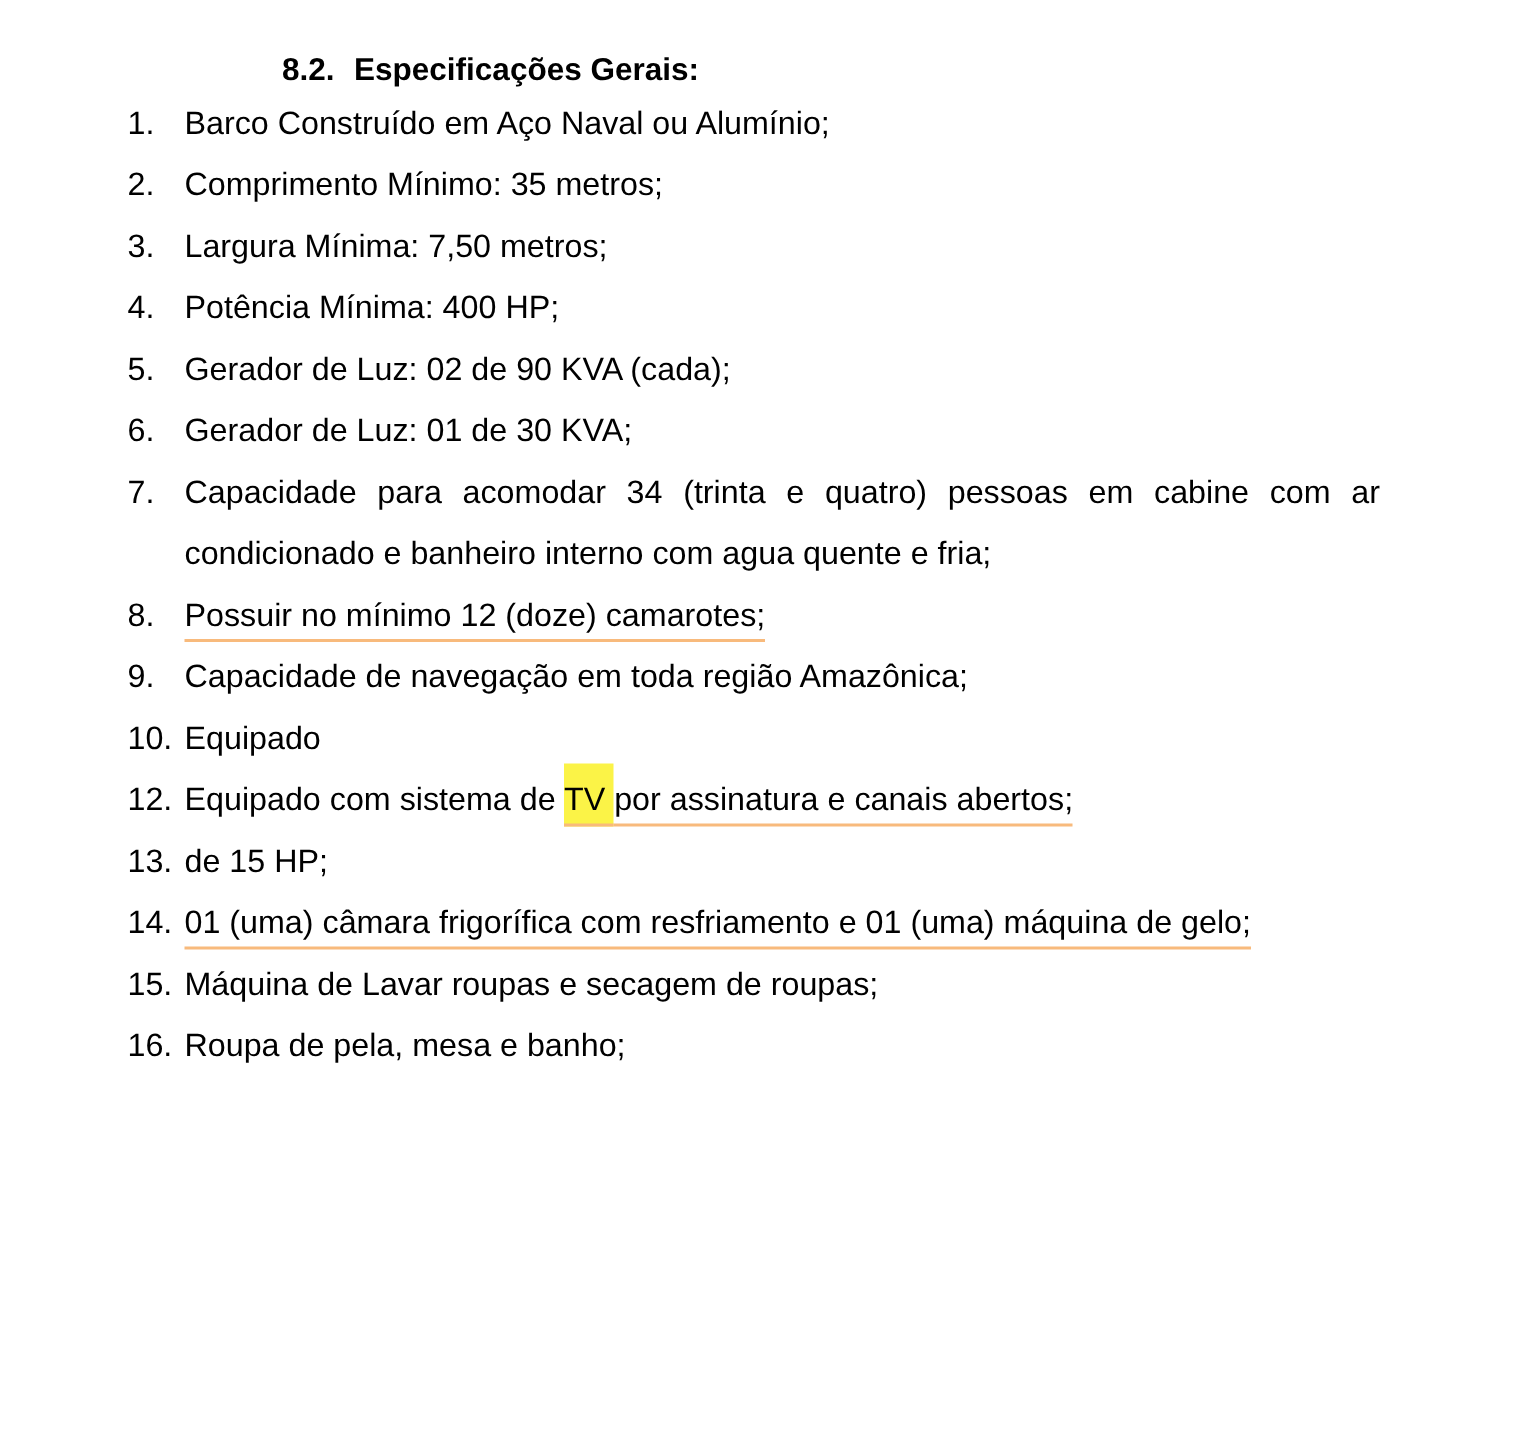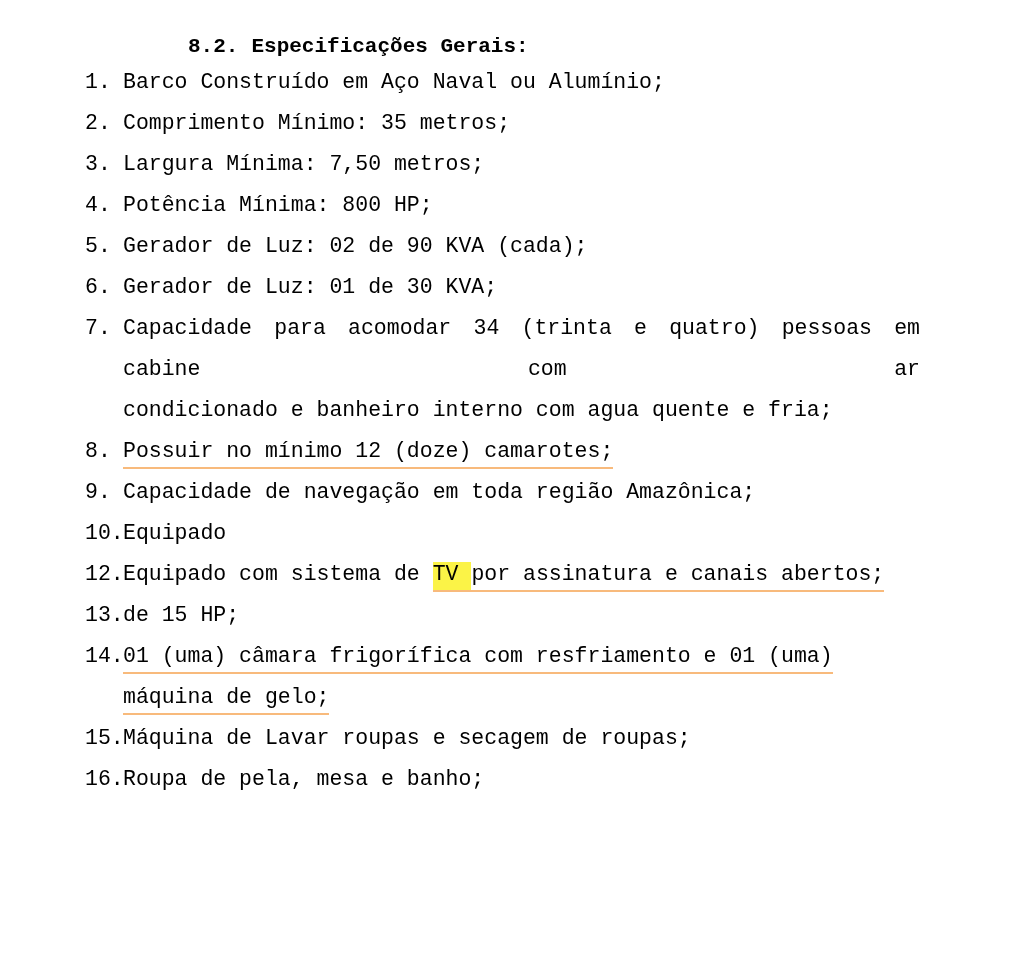--- a/index.html
+++ b/index.html
@@ -1,21 +1,21 @@
 <!DOCTYPE html>
 <html style="--underline-color: #F8BA7C; --highlight-color: #FBF347;"><head>
 <meta charset="utf-8">
 <style>
   html, body { margin: 0; padding: 0; background: #ffffff; }
   .page {
     position: relative;
     width: 1024px;
     height: 818px;
     background: #ffffff;
-    font-family: Liberation Mono, monospace;
+    font-family: Liberation Sans, sans-serif;
     color: #000000;
     overflow: hidden;
   }
   .heading {
     padding-top: 35px;
     margin-left: 188px;
     font-size: 21px;
     font-weight: bold;
     line-height: 24px;
   }
@@ -35,21 +35,21 @@
   .line { display: inline; }
   .blk { display: block; }
   .jfy { text-align: justify; text-align-last: justify; }
   .ul {
     border-bottom: 2px solid var(--underline-color, #F8BA7C);
     padding-bottom: 4px;
     margin-top: 48px;
   }
   .hl {
     background: var(--highlight-color, #FBF347);
-    padding-top: 0;
+    padding-top: 12px;
   }
 </style>
 </head>
 <body>
 
 <div class="page">
 
   <div class="heading">
     <span class="hnum">8.2.</span><span>Especificações Gerais:</span>
   </div>
@@ -66,21 +66,21 @@
       <span class="line">Comprimento Mínimo: 35 metros;</span>
     </div>
 
     <div class="item">
       <span class="num">3.</span>
       <span class="line">Largura Mínima: 7,50 metros;</span>
     </div>
 
     <div class="item">
       <span class="num">4.</span>
-      <span class="line">Potência Mínima: 800 HP;</span>
+      <span class="line">Potência Mínima: 400 HP;</span>
     </div>
 
     <div class="item">
       <span class="num">5.</span>
       <span class="line">Gerador de Luz: 02 de 90 KVA (cada);</span>
     </div>
 
     <div class="item">
       <span class="num">6.</span>
       <span class="line">Gerador de Luz: 01 de 30 KVA;</span>

